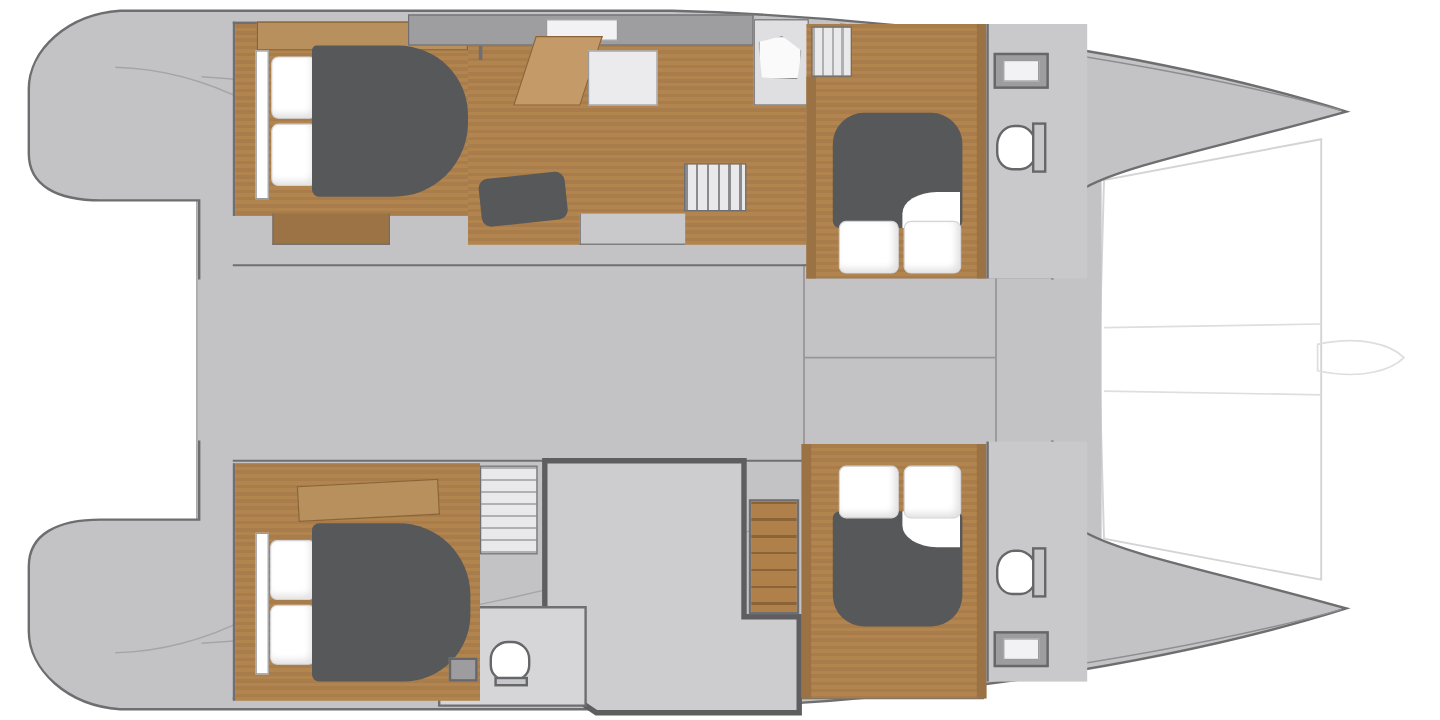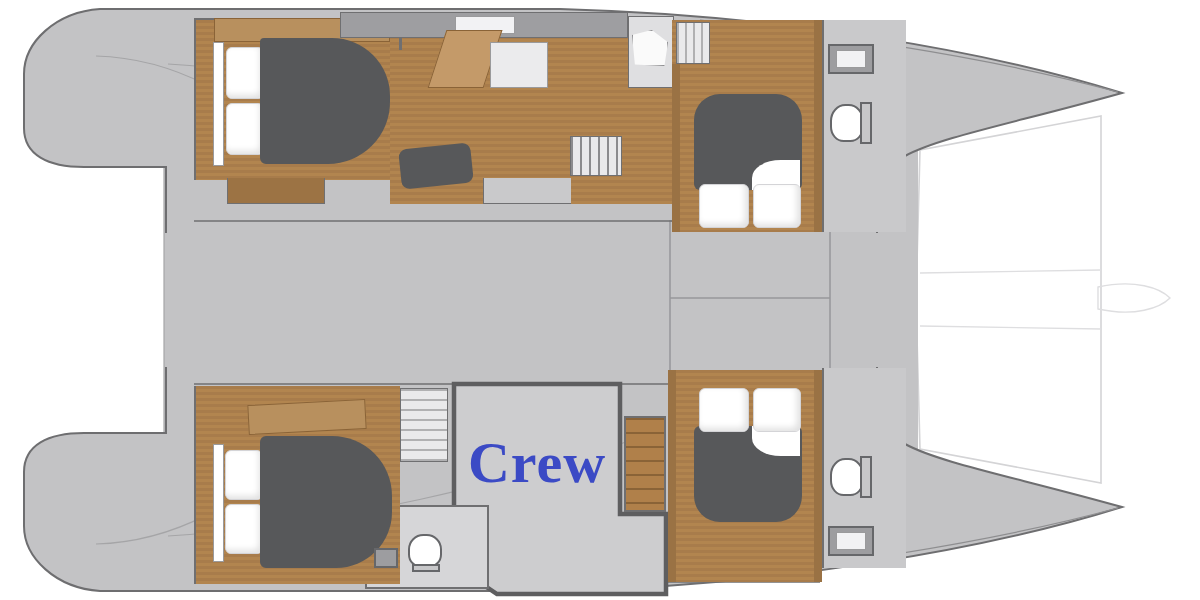--- a/index.html
+++ b/index.html
@@ -155,15 +155,14 @@
   <div class="abs fold" style="left:752px;top:426px;width:48px;height:30px;border-radius:0 0 0 60%;"></div>
   <div class="abs pillow" style="left:699px;top:388px;width:50px;height:44px;"></div>
   <div class="abs pillow" style="left:753px;top:388px;width:48px;height:44px;"></div>
 
   <div class="abs head-floor" style="left:822px;top:368px;width:84px;height:200px;"></div>
   <div class="abs toilet-bowl" style="left:830px;top:458px;width:34px;height:38px;"></div>
   <div class="abs tank" style="left:860px;top:456px;width:12px;height:42px;"></div>
   <div class="abs sink" style="left:828px;top:526px;width:46px;height:30px;"></div>
   <div class="abs sink-inner" style="left:836px;top:532px;width:30px;height:18px;"></div>
 
-  <div id="crew-label" class="abs" style="left:452px;top:420px;width:170px;height:84px;">Crew</div>
 
 </div>
 
 </body></html>

